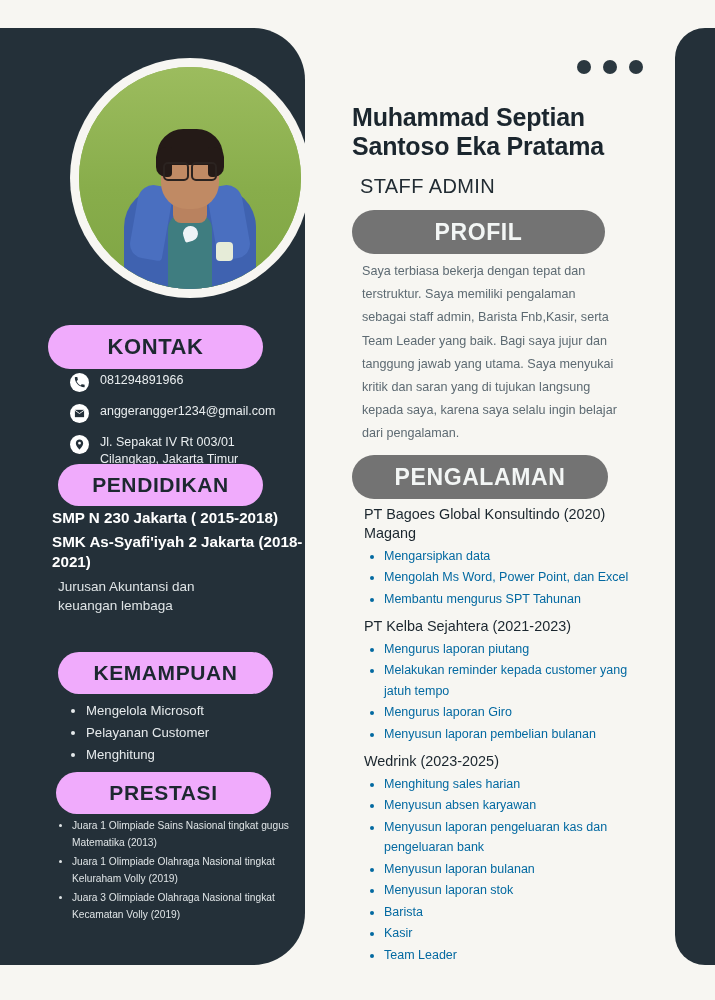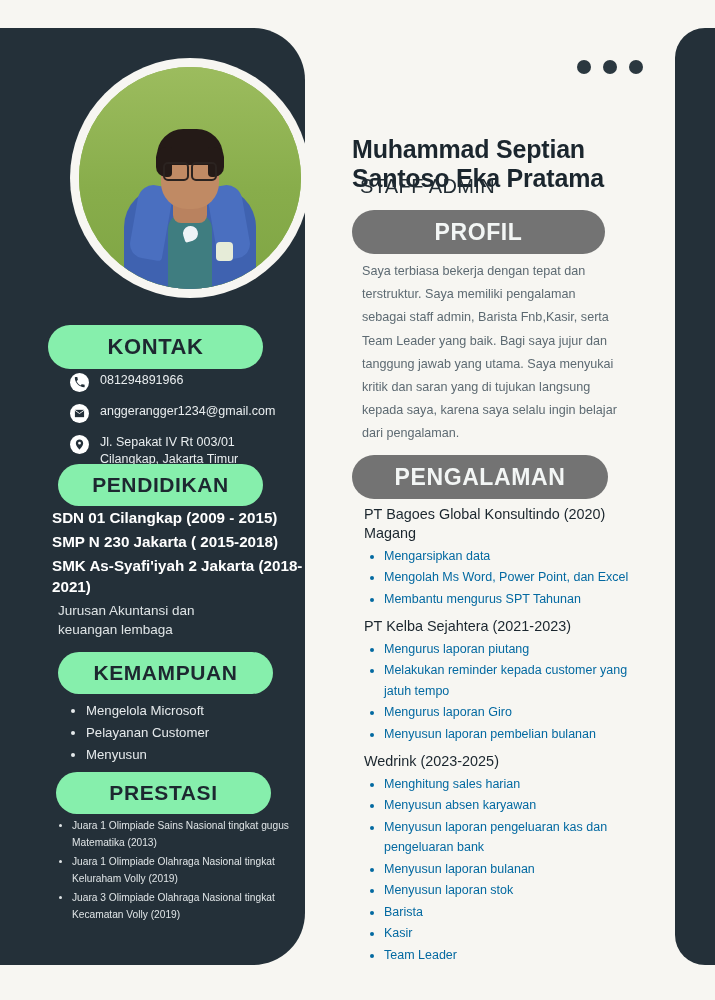--- a/index.html
+++ b/index.html
@@ -79,21 +79,21 @@
     border:2px solid #2b2320; border-radius:5px;
   }
   .ph-gl:before { left:0; } .ph-gl:after { right:0; }
 
   
   .pill {
     border-radius: 999px;
     display: flex; align-items: center; justify-content: center;
     font-weight: bold; letter-spacing: .6px;
   }
-  .pill-light { background: #86efac; color: #1d2830; }
+  .pill-light { background: #f0abfc; color: #1d2830; }
   .pill-dark  { background: #737373; color: #f3f6f5; }
 
   .kontak-pill   { position:absolute; left:48px;  top:325px; width:215px; height:44px; font-size:22px; }
   .pendidikan-pill{position:absolute; left:58px;  top:464px; width:205px; height:42px; font-size:21px; }
   .kemampuan-pill{ position:absolute; left:58px;  top:652px; width:215px; height:42px; font-size:21px; }
   .prestasi-pill { position:absolute; left:56px;  top:772px; width:215px; height:42px; font-size:21px; }
 
   .profil-pill     { position:absolute; left:352px; top:210px; width:253px; height:44px; font-size:23px; }
   .pengalaman-pill { position:absolute; left:352px; top:455px; width:256px; height:44px; font-size:23px; }
 
@@ -118,21 +118,21 @@
 
   
   .prestasi { position:absolute; left:58px; top:818px; width:240px; }
   .prestasi li { color:#dfe4e6; font-size:10.2px; line-height:1.62; margin-left:14px; margin-bottom:3px; }
 
   
   .dots { position:absolute; right:72px; top:60px; display:flex; gap:12px; }
   .dot { width:14px; height:14px; border-radius:50%; background:#2b3840; }
 
   .name { position:absolute; left:352px; top:103px; width:290px;
-          font-size:25px; font-weight:bold; color:#1b262e; line-height:1.16; letter-spacing:-.2px;margin-top:32px; }
+          font-size:25px; font-weight:bold; color:#1b262e; line-height:1.16; letter-spacing:-.2px; }
   .role { position:absolute; left:360px; top:175px; font-size:20px; color:#222c33; letter-spacing:.4px; }
 
   .profil-txt { position:absolute; left:362px; top:260px; width:255px;
                 font-size:12.6px; color:#5d6a72; line-height:1.84; }
 
   .exp { position:absolute; left:364px; top:505px; width:268px; }
   .exp-title { font-size:14.4px; font-weight:normal; color:#1b262e; line-height:1.35; margin-bottom:2px; }
   .exp ul { margin:0 0 8px 20px; }
   .exp li { font-size:12.5px; color:#0369a1; line-height:1.64; margin-bottom:1px; }
   ul { list-style: disc; }
@@ -192,35 +192,34 @@
       <span class="c-txt">
         <span>Jl. Sepakat IV Rt 003/01</span><br>
         <span>Cilangkap, Jakarta Timur</span>
       </span>
     </div>
   </div>
 
   <div class="pill pill-light pendidikan-pill">PENDIDIKAN</div>
 
   <div class="edu">
-    <div class="edu-item">SDN 01 Cilangkap (2009 - 2015)</div>
     <div class="edu-item">SMP N 230 Jakarta ( 2015-2018)</div>
     <div class="edu-item">SMK As-Syafi'iyah 2 Jakarta (2018-2021)</div>
     <div class="edu-sub">
       <span>Jurusan Akuntansi dan</span><br>
       <span>keuangan lembaga</span>
     </div>
   </div>
 
   <div class="pill pill-light kemampuan-pill">KEMAMPUAN</div>
 
   <ul class="skills">
     <li>Mengelola Microsoft</li>
     <li>Pelayanan Customer</li>
-    <li>Menyusun</li>
+    <li>Menghitung</li>
   </ul>
 
   <div class="pill pill-light prestasi-pill">PRESTASI</div>
 
   <ul class="prestasi">
     <li>Juara 1 Olimpiade Sains Nasional tingkat gugus Matematika (2013)</li>
     <li>Juara 1 Olimpiade Olahraga Nasional tingkat Keluraham Volly (2019)</li>
     <li>Juara 3 Olimpiade Olahraga Nasional tingkat Kecamatan Volly (2019)</li>
   </ul>
 

